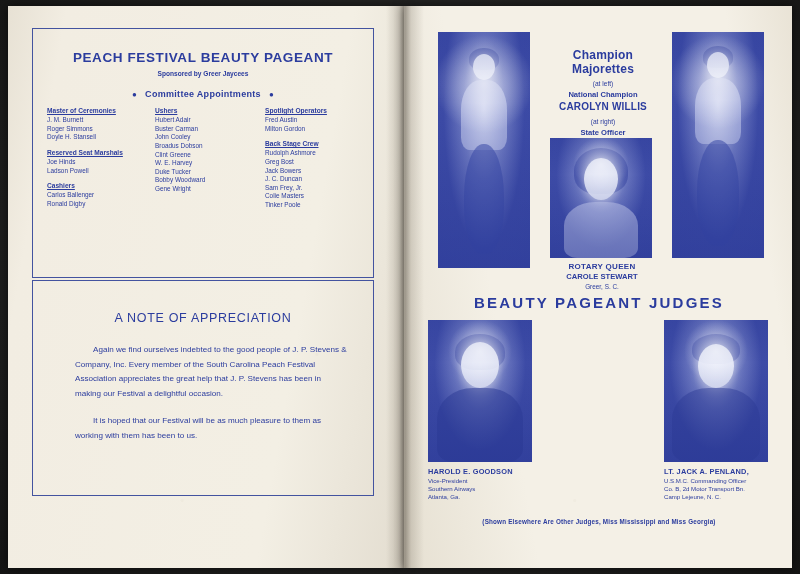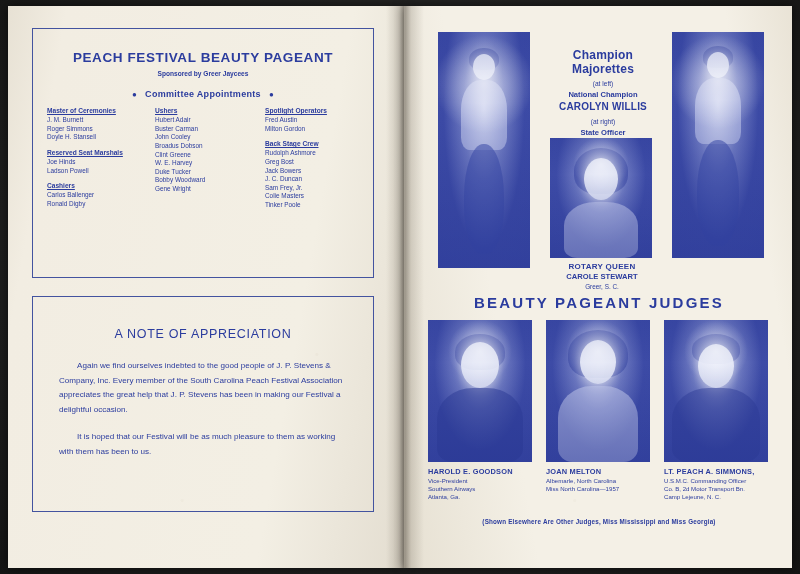--- a/index.html
+++ b/index.html
@@ -142,38 +142,38 @@
     margin-bottom: 2px;
   }
   .grp-item {
     font-size: 6.4px;
     line-height: 8.6px;
   }
 
   .panel-bottom {
     position: absolute;
     left: 0;
-    top: 268px;
+    top: 252px;
     width: 340px;
     height: 214px;
   }
   .note-title {
     text-align: center;
     font-size: 12.5px;
     letter-spacing: 0.7px;
     margin-top: 30px;
     color: #2b3c9e;
   }
   .note-body {
     margin: 18px 26px 0 26px;
     font-size: 8.1px;
     line-height: 14.5px;
     text-align: left;
   }
-  .note-body p { margin: 0 0 13px 0; }
+  .note-body p { margin: 0 0 13px 16px; }
   .note-body .ind { display: inline-block; width: 18px; }
 
   
   .right-inner {
     position: absolute;
     left: 20px;
     top: 20px;
     width: 350px;
     height: 520px;
     color: #2b3c9e;
@@ -499,41 +499,29 @@
               <div class="ph-body" style="top:68px;width:86px;height:74px;background:rgba(48,62,152,0.55);"></div>
             </div>
             <div class="judge-cap">
               <div class="jc-name">HAROLD E. GOODSON</div>
               <div class="jc-sub">Vice-President</div>
               <div class="jc-sub">Southern Airways</div>
               <div class="jc-sub">Atlanta, Ga.</div>
             </div>
           </div>
 
-          <div class="judge j2">
-            <div class="photo">
-              <div class="ph-hair" style="top:10px;width:60px;height:48px;"></div>
-              <div class="ph-head" style="top:20px;width:36px;height:44px;"></div>
-              <div class="ph-body" style="top:66px;width:80px;height:76px;"></div>
-            </div>
-            <div class="judge-cap">
-              <div class="jc-name">JOAN MELTON</div>
-              <div class="jc-sub">Albemarle, North Carolina</div>
-              <div class="jc-sub">Miss North Carolina—1957</div>
-            </div>
-          </div>
 
           <div class="judge j3">
             <div class="photo">
               <div class="ph-hair" style="top:14px;width:48px;height:30px;"></div>
               <div class="ph-head" style="top:24px;width:36px;height:44px;"></div>
               <div class="ph-body" style="top:68px;width:88px;height:74px;background:rgba(48,62,152,0.5);"></div>
             </div>
             <div class="judge-cap">
-              <div class="jc-name">LT. PEACH A. SIMMONS,</div>
+              <div class="jc-name">LT. JACK A. PENLAND,</div>
               <div class="jc-sub">U.S.M.C. Commanding Officer</div>
               <div class="jc-sub">Co. B, 2d Motor Transport Bn.</div>
               <div class="jc-sub">Camp Lejeune, N. C.</div>
             </div>
           </div>
 
         </div>
 
         <div class="footnote">(Shown Elsewhere Are Other Judges, Miss Mississippi and Miss Georgia)</div>
 

